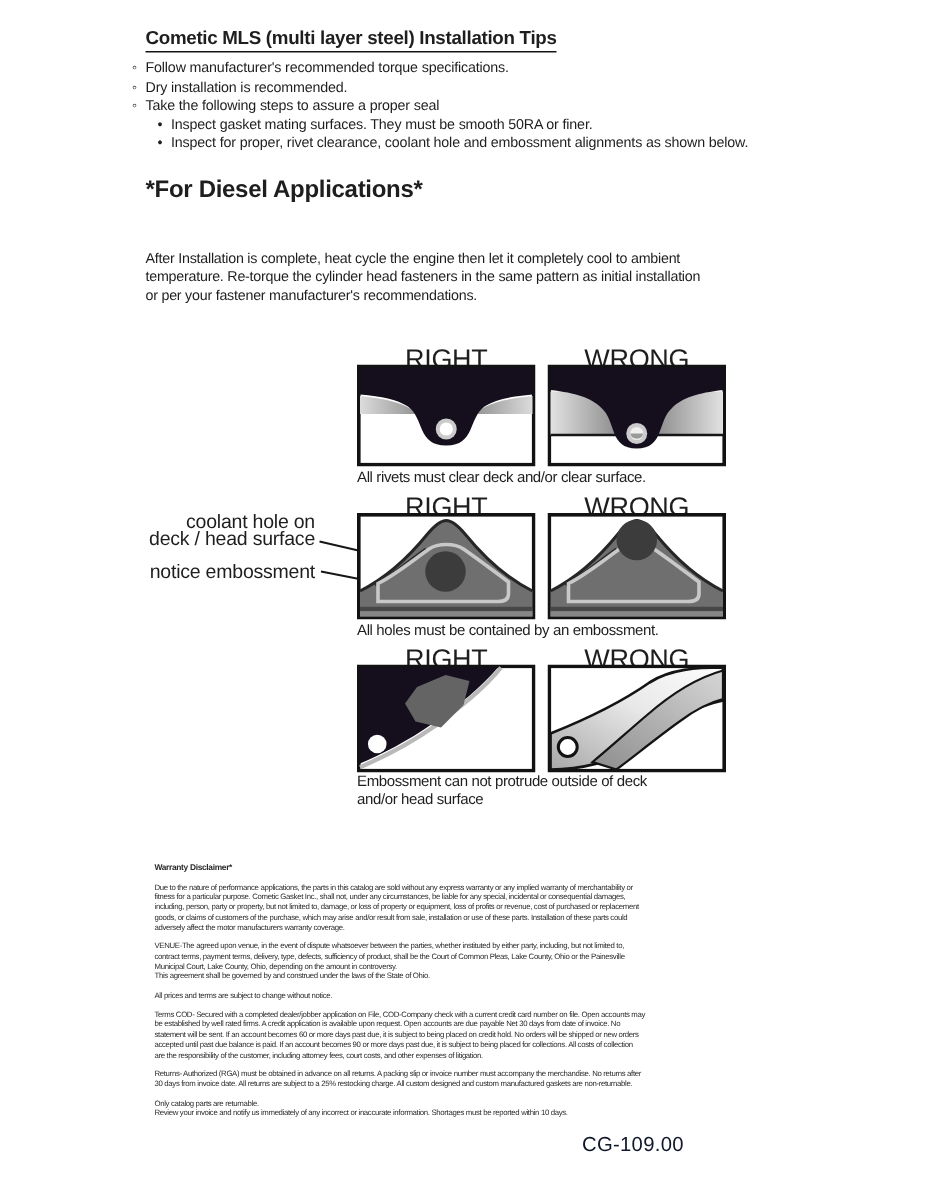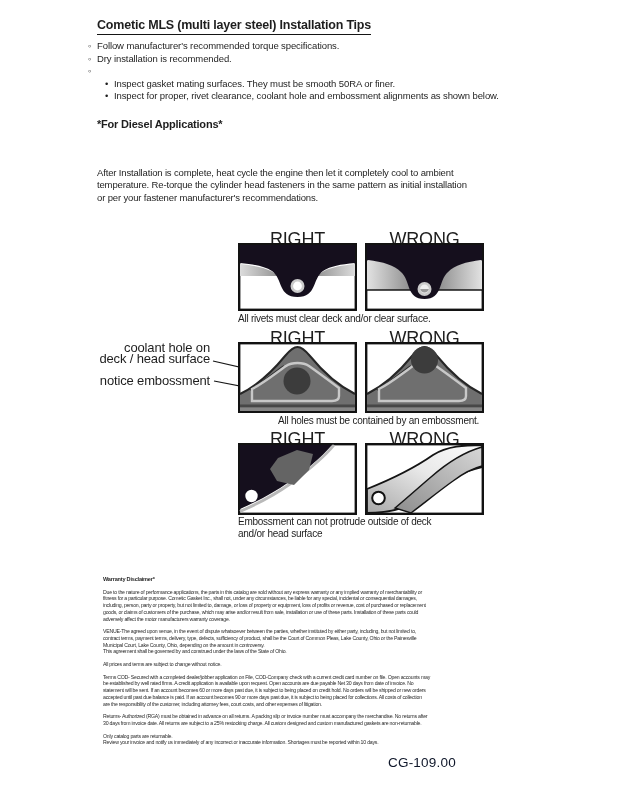--- a/index.html
+++ b/index.html
@@ -5,21 +5,21 @@
   html,body{margin:0;padding:0;background:#ffffff;}
   .page{position:relative;width:618px;height:800px;background:#ffffff;
         font-family:"Liberation Sans",sans-serif;color:#1e1e1e;overflow:hidden;}
   .abs{position:absolute;}
   .title{left:97px;top:18px;font-size:12.5px;font-weight:bold;letter-spacing:-0.2px;
          border-bottom:1.6px solid #151515;padding-bottom:1.5px;}
   .bullets{left:88px;top:40px;font-size:9.5px;letter-spacing:-0.1px;line-height:12.6px;}
   .bullet-row{display:flex;}
   .bullet-glyph{width:9px;flex:0 0 9px;}
   .sub{padding-left:17px;}
-  .diesel-h{left:97px;top:118px;font-size:11px;font-weight:bold;letter-spacing:-0.2px;}
+  .diesel-h{left:97px;top:118px;font-size:16px;font-weight:bold;letter-spacing:-0.2px;}
   .para{left:97px;font-size:9.5px;letter-spacing:-0.15px;line-height:12.4px;
         white-space:pre-line;width:475px;}
   .dlabel{font-size:18px;width:119px;text-align:center;letter-spacing:-0.2px;}
   .caption{font-size:10px;letter-spacing:-0.25px;line-height:11.5px;white-space:pre-line;}
   .ann{font-size:13px;letter-spacing:-0.15px;line-height:10.6px;width:112px;
        text-align:right;white-space:pre-line;}
   .disc{left:103px;top:576px;width:420px;font-size:5.2px;letter-spacing:-0.22px;line-height:6.7px;color:#2a2a2a;}
   .disc-h{font-weight:bold;font-size:5.6px;}
   .dpara{margin-top:6px;white-space:pre-line;}
   .pagenum{left:388px;top:755px;font-size:13.5px;letter-spacing:0.2px;color:#0f172a;}
@@ -36,20 +36,21 @@
     <div class="bullet-row">
       <span class="bullet-glyph">◦</span>
       <span>Follow manufacturer's recommended torque specifications.</span>
     </div>
     <div class="bullet-row">
       <span class="bullet-glyph">◦</span>
       <span>Dry installation is recommended.</span>
     </div>
     <div class="bullet-row">
       <span class="bullet-glyph">◦</span>
+      <span>Take the following steps to assure a proper seal</span>
     </div>
     <div class="bullet-row sub">
       <span class="bullet-glyph">•</span>
       <span>Inspect gasket mating surfaces.  They must be smooth 50RA or finer.</span>
     </div>
     <div class="bullet-row sub">
       <span class="bullet-glyph">•</span>
       <span>Inspect for proper, rivet clearance, coolant hole and embossment alignments as shown below.</span>
     </div>
   </div>
@@ -138,21 +139,21 @@
       <path d="M2,69 V52 C18,44 34,30 47,14 C52,8 56,5 59.5,5 C63,5 67,8 72,14 C85,30 101,44 117,52 V69 Z" fill="#6f6f6f"></path>
       <path d="M2,52 C18,44 34,30 47,14 C52,8 56,5 59.5,5 C63,5 67,8 72,14 C85,30 101,44 117,52" fill="none" stroke="#262626" stroke-width="2"></path>
       <rect x="2" y="62.5" width="115" height="3" fill="#474747"></rect>
       <rect x="2" y="65.5" width="115" height="3.5" fill="#868686"></rect>
       <path d="M12,48 C24,41 36,31 46,24" fill="none" stroke="#2b2b2b" stroke-width="2"></path>
       <path d="M14,59 L14,47 C26,41 38,31 48,24 C54,20 65,20 71,24 C81,31 93,40 101,46 L101,54 C101,57.5 98,59 94,59 Z" fill="none" stroke="#c8c8c8" stroke-width="2.4"></path>
       <circle cx="59.5" cy="18" r="13.5" fill="#3c3c3c"></circle>
     </svg>
   </div>
 
-  <div class="abs caption" style="left:238px;top:415px;margin-left:40px;">All holes must be contained by an embossment.</div>
+  <div class="abs caption" style="left:238px;top:415px;">All holes must be contained by an embossment.</div>
 
   <div class="abs dlabel" style="left:238px;top:429px;">RIGHT</div>
   <div class="abs dlabel" style="left:365px;top:429px;">WRONG</div>
 
   <div class="abs dbox" style="left:238px;top:443px;">
     <svg width="119" height="72" viewBox="0 0 119 72" xmlns="http://www.w3.org/2000/svg">
       <rect x="1.2" y="1.2" width="116.6" height="69.6" fill="#ffffff" stroke="#121212" stroke-width="2.4"></rect>
       <path d="M2,2 L94,2 C83,15 67,28 51,39 C34,51 16,60 2,66 Z" fill="#150f1d"></path>
       <path d="M96,2 C85,16 68,29 52,41 C35,53 17,62 2,68.5" fill="none" stroke="#b9b9b9" stroke-width="2.8"></path>
       <path d="M40,15 L59,7 L75,11 L71,27 L56,42 L39,38 L32,26 Z" fill="#646464"></path>

